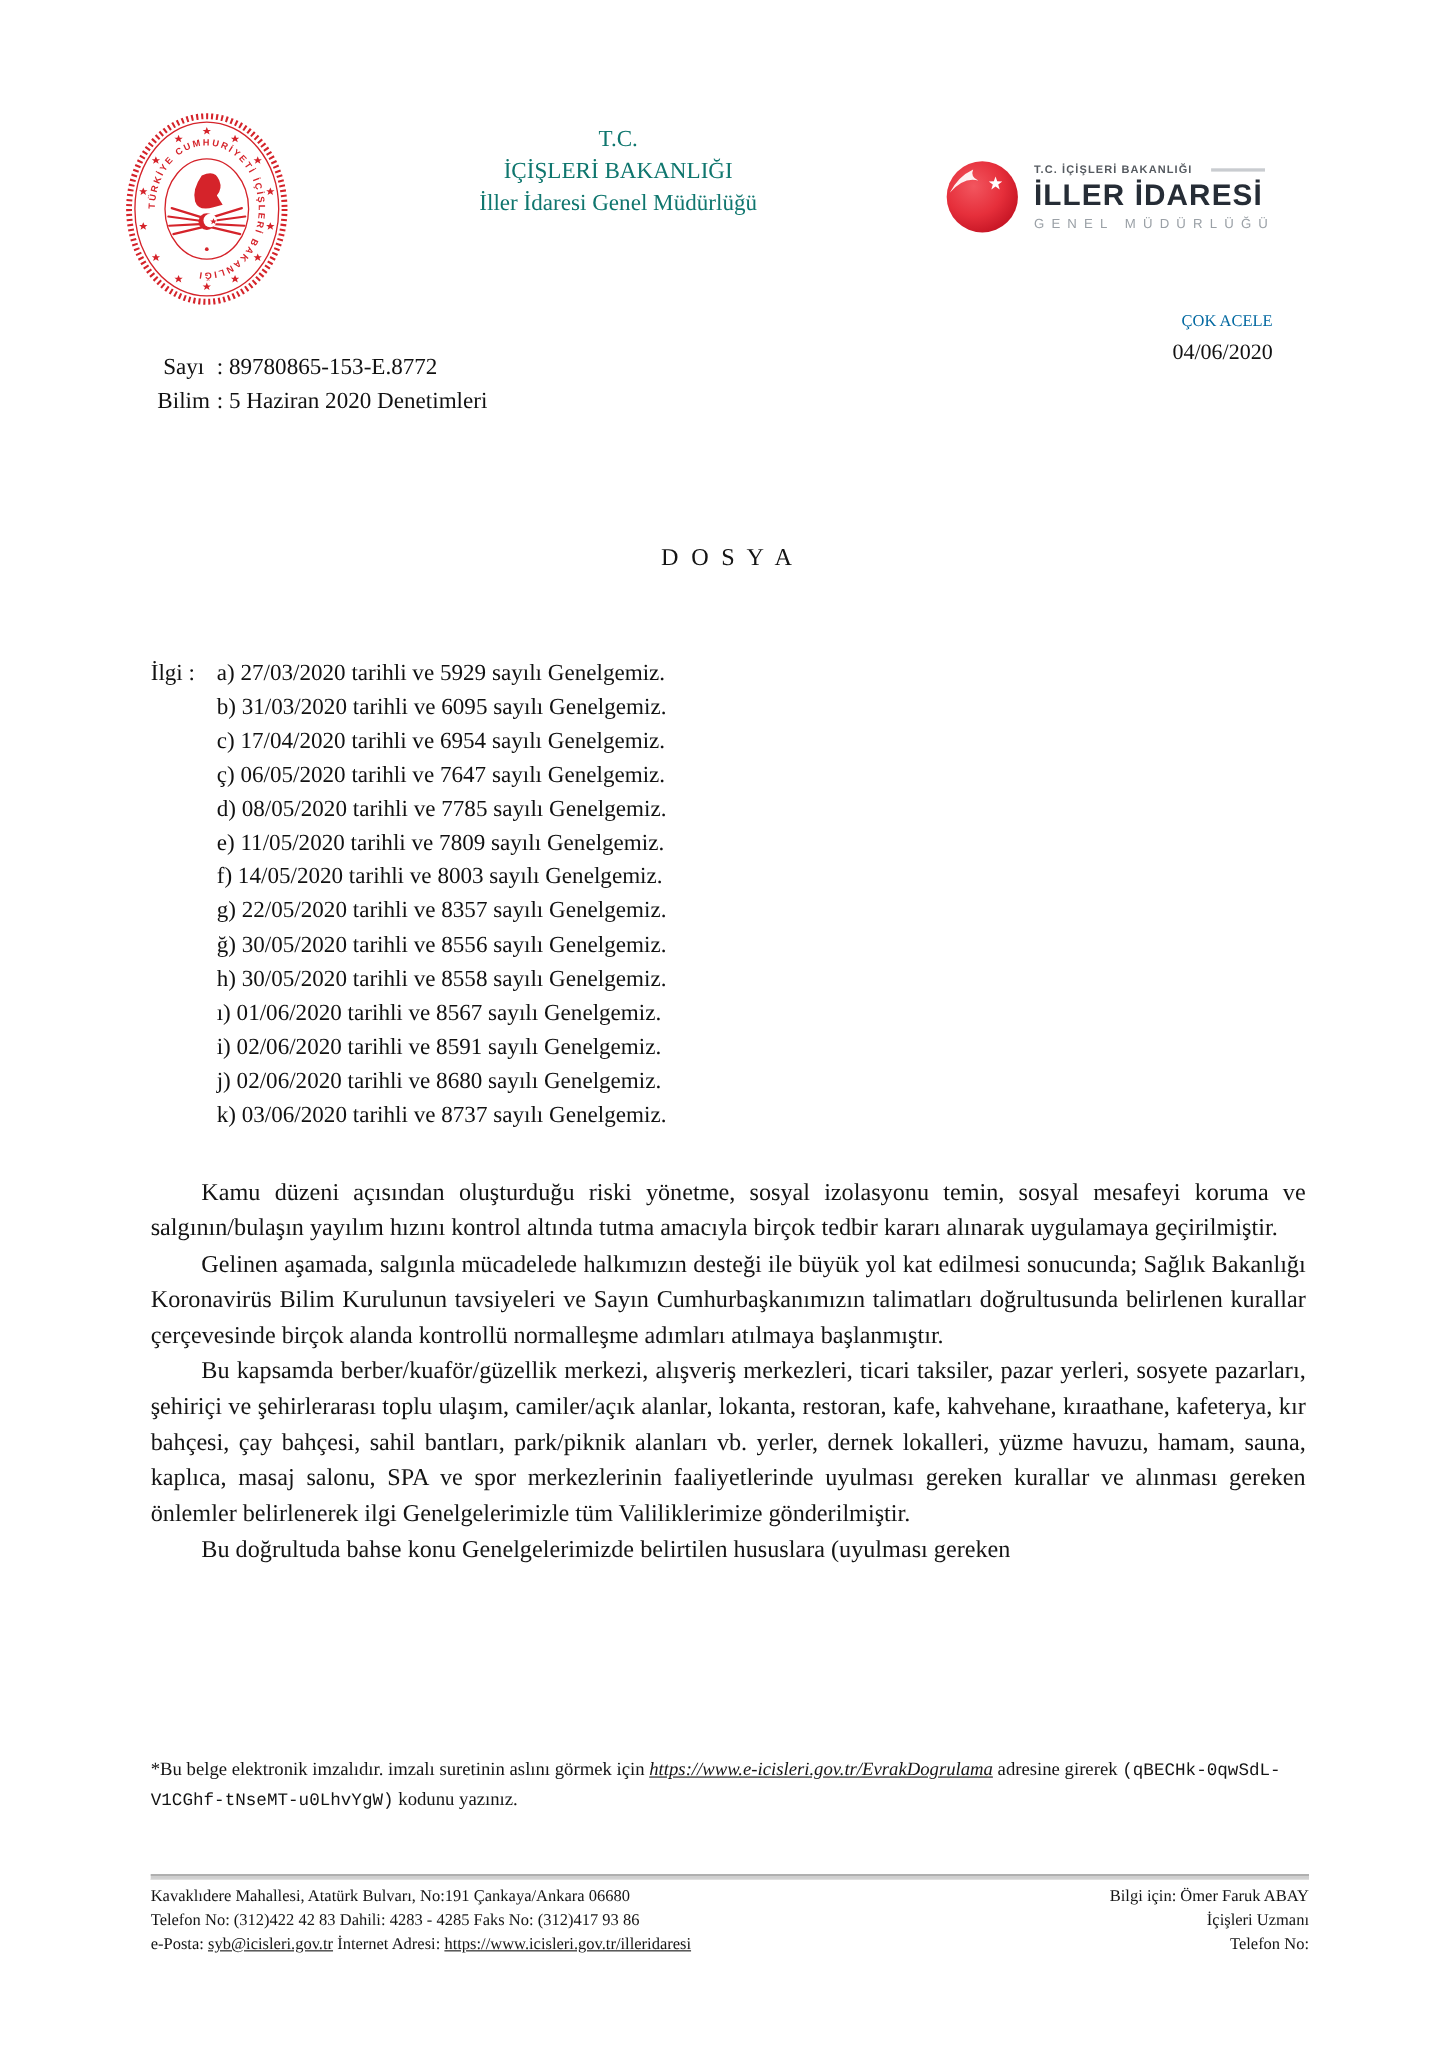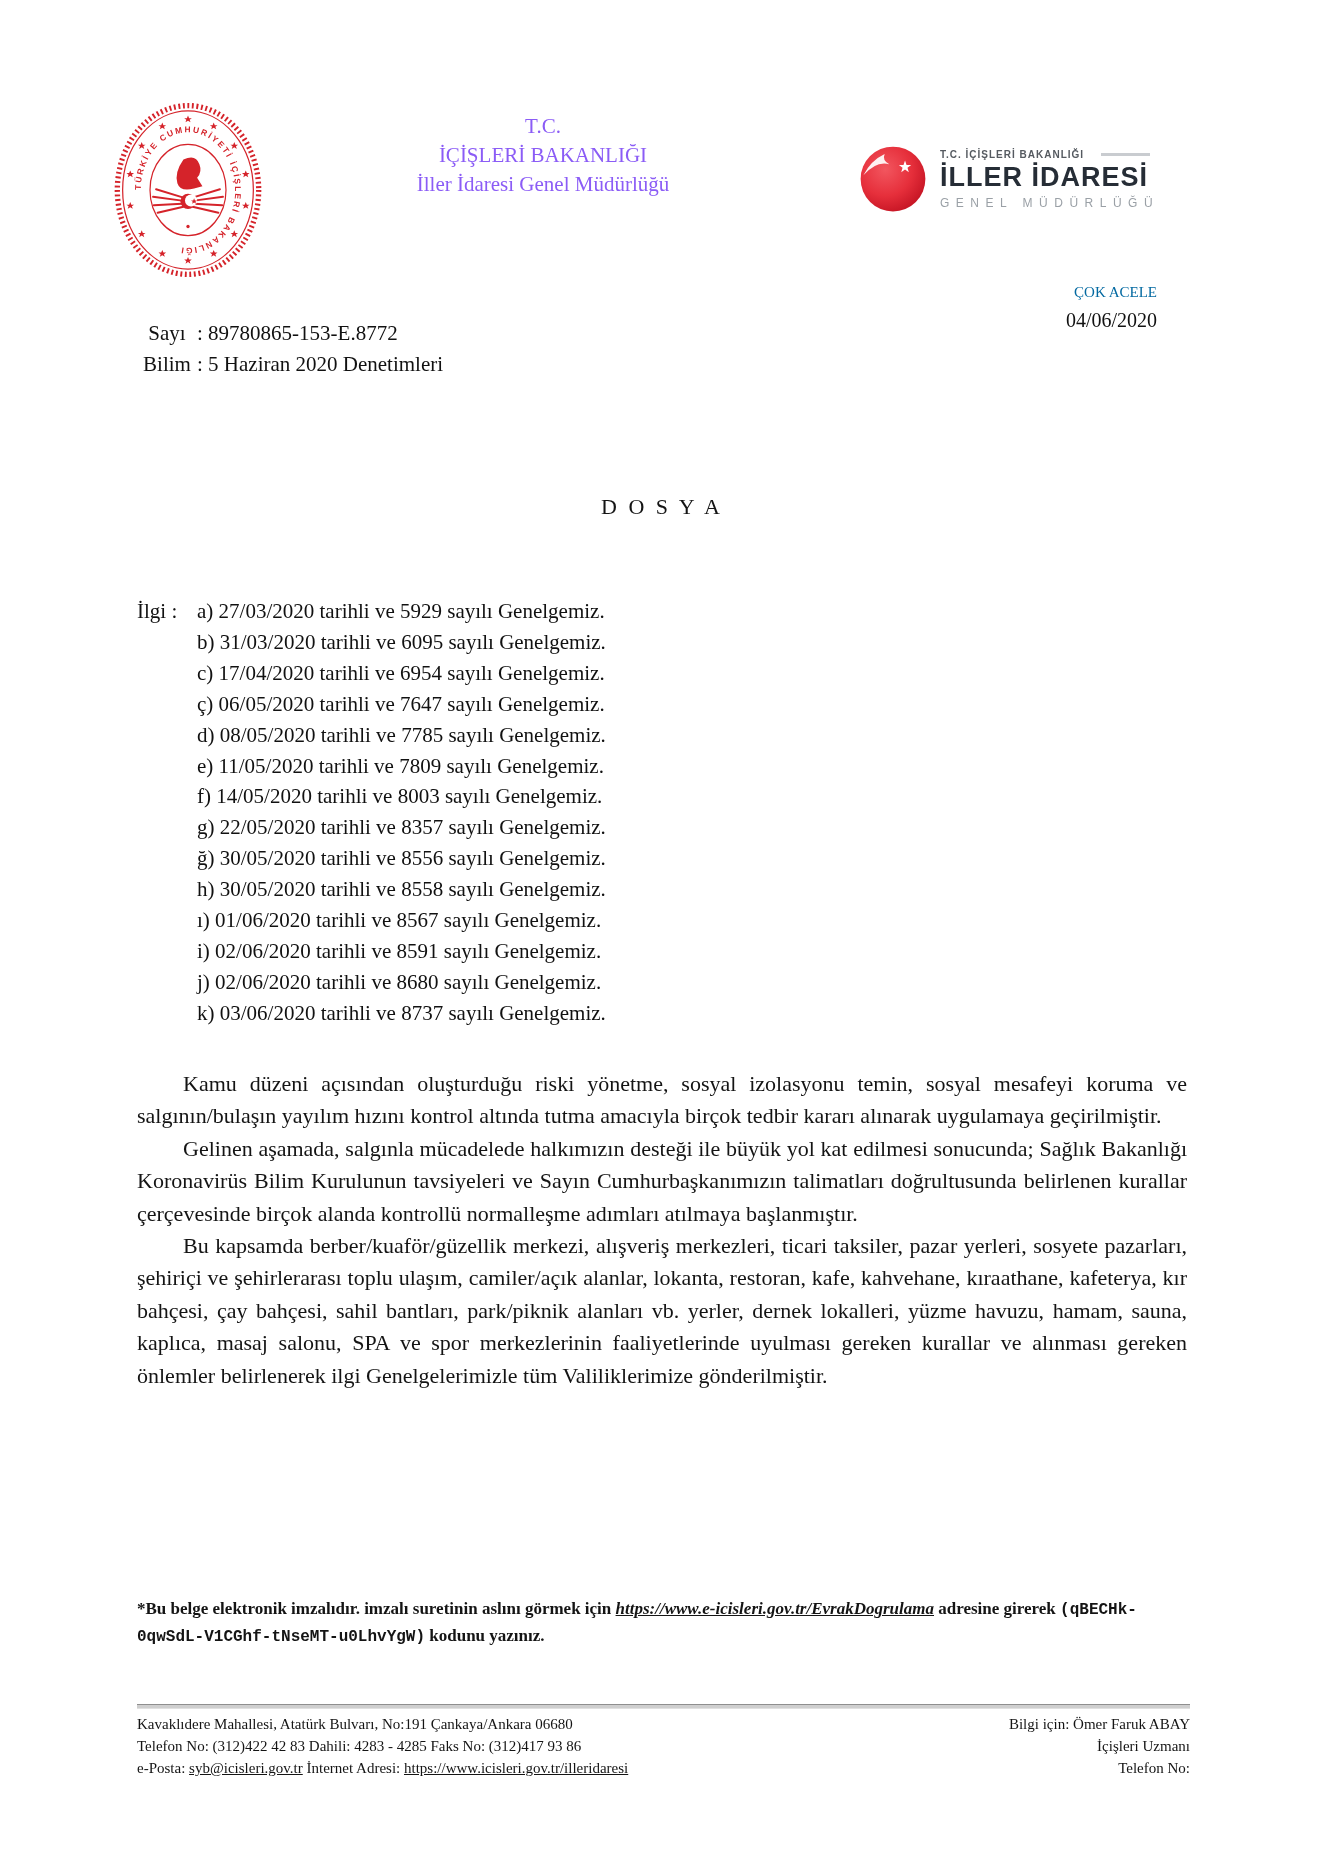--- a/index.html
+++ b/index.html
@@ -2,22 +2,22 @@
 <html><head>
 <meta charset="utf-8">
 <style>
   html,body{margin:0;padding:0;background:#e8e8e8;}
   .page{
     position:relative;width:1323px;height:1872px;background:#ffffff;
     font-family:"Liberation Serif", serif;color:#111;overflow:hidden;margin:0 auto;
   }
   
   .emblem{position:absolute;left:112px;top:100px;width:152px;height:180px;}
-  .header-center{position:absolute;left:328px;top:112px;width:430px;text-align:center;
-    font-size:21px;line-height:29px;color:#8b5cf6;}
+  .header-center{position:absolute;left:347px;top:112px;width:430px;text-align:center;
+    font-size:21px;line-height:29px;color:#0f766e;}
   .logo-right{position:absolute;left:856px;top:142px;display:flex;align-items:center;gap:10px;
     font-family:"Liberation Sans", sans-serif;}
   .logo-text{display:flex;flex-direction:column;width:210px;}
   .logo-top{display:flex;align-items:center;gap:17px;}
   .logo-top-text{font-size:10px;font-weight:bold;color:#555a60;letter-spacing:1px;white-space:nowrap;}
   .logo-top-rule{flex:1;height:3px;background:#c9ccd0;}
   .logo-main{font-size:27px;font-weight:bold;color:#262d36;letter-spacing:1px;margin-top:2px;white-space:nowrap;}
   .logo-bottom{font-size:12px;color:#9aa0a6;letter-spacing:6.5px;margin-top:3px;white-space:nowrap;}
   
   .urgency-block{position:absolute;right:166px;top:284px;text-align:right;}
@@ -31,21 +31,21 @@
     font-size:22px;letter-spacing:3px;color:#141414;}
   
   .ilgi{position:absolute;left:137px;top:596px;width:1050px;display:flex;font-size:21px;}
   .ilgi-label{width:60px;line-height:30.9px;}
   .ilgi-items{flex:1;}
   .ilgi-item{line-height:30.9px;}
   
   .body-text{position:absolute;left:137px;top:1068px;width:1050px;}
   .body-text p{margin:0;text-indent:46px;text-align:justify;font-size:22px;line-height:32.4px;color:#141414;}
   
-  .footnote{position:absolute;left:137px;top:1596px;width:1052px;font-size:17px;line-height:26px;color:#141414;font-weight:bold;}
+  .footnote{position:absolute;left:137px;top:1596px;width:1052px;font-size:17px;line-height:26px;color:#141414;}
   .footnote .url{font-style:italic;text-decoration:underline;color:#141414;}
   .footnote .code{font-family:"Liberation Mono", monospace;font-size:16px;}
   .hr{position:absolute;left:137px;top:1704px;width:1053px;height:3px;
     border-top:1px solid #8f8f8f;border-bottom:1px solid #e0e0e0;background:#cfcfcf;}
   
   .footer{position:absolute;left:137px;top:1713px;width:1053px;display:flex;justify-content:space-between;
     font-size:15px;line-height:22px;color:#141414;}
   .footer .right{text-align:right;}
   .footer a,.footer .link{color:#141414;text-decoration:underline;}
 </style>
@@ -169,20 +169,21 @@
       <div class="ilgi-item">i) 02/06/2020 tarihli ve 8591 sayılı Genelgemiz.</div>
       <div class="ilgi-item">j) 02/06/2020 tarihli ve 8680 sayılı Genelgemiz.</div>
       <div class="ilgi-item">k) 03/06/2020 tarihli ve 8737 sayılı Genelgemiz.</div>
     </div>
   </div>
 
   <div class="body-text">
     <p>Kamu düzeni açısından oluşturduğu riski yönetme, sosyal izolasyonu temin, sosyal mesafeyi koruma ve salgının/bulaşın yayılım hızını kontrol altında tutma amacıyla birçok tedbir kararı alınarak uygulamaya geçirilmiştir.</p>
     <p>Gelinen aşamada, salgınla mücadelede halkımızın desteği ile büyük yol kat edilmesi sonucunda; Sağlık Bakanlığı Koronavirüs Bilim Kurulunun tavsiyeleri ve Sayın Cumhurbaşkanımızın talimatları doğrultusunda belirlenen kurallar çerçevesinde birçok alanda kontrollü normalleşme adımları atılmaya başlanmıştır.</p>
     <p>Bu kapsamda berber/kuaför/güzellik merkezi, alışveriş merkezleri, ticari taksiler, pazar yerleri, sosyete pazarları, şehiriçi ve şehirlerarası toplu ulaşım, camiler/açık alanlar, lokanta, restoran, kafe, kahvehane, kıraathane, kafeterya, kır bahçesi, çay bahçesi, sahil bantları, park/piknik alanları vb. yerler, dernek lokalleri, yüzme havuzu, hamam, sauna, kaplıca, masaj salonu, SPA ve spor merkezlerinin faaliyetlerinde uyulması gereken kurallar ve alınması gereken önlemler belirlenerek ilgi Genelgelerimizle tüm Valiliklerimize gönderilmiştir.</p>
+    <p>Bu doğrultuda bahse konu Genelgelerimizde belirtilen hususlara (uyulması gereken</p>
   </div>
 
   <div class="footnote">
     <span>*Bu belge elektronik imzalıdır. imzalı suretinin aslını görmek için </span><span class="url">https://www.e-icisleri.gov.tr/EvrakDogrulama</span><span> adresine girerek </span><span class="code">(qBECHk-0qwSdL-V1CGhf-tNseMT-u0LhvYgW)</span><span> kodunu yazınız.</span>
   </div>
 
   <div class="hr"></div>
 
   <div class="footer">
     <div class="left">

